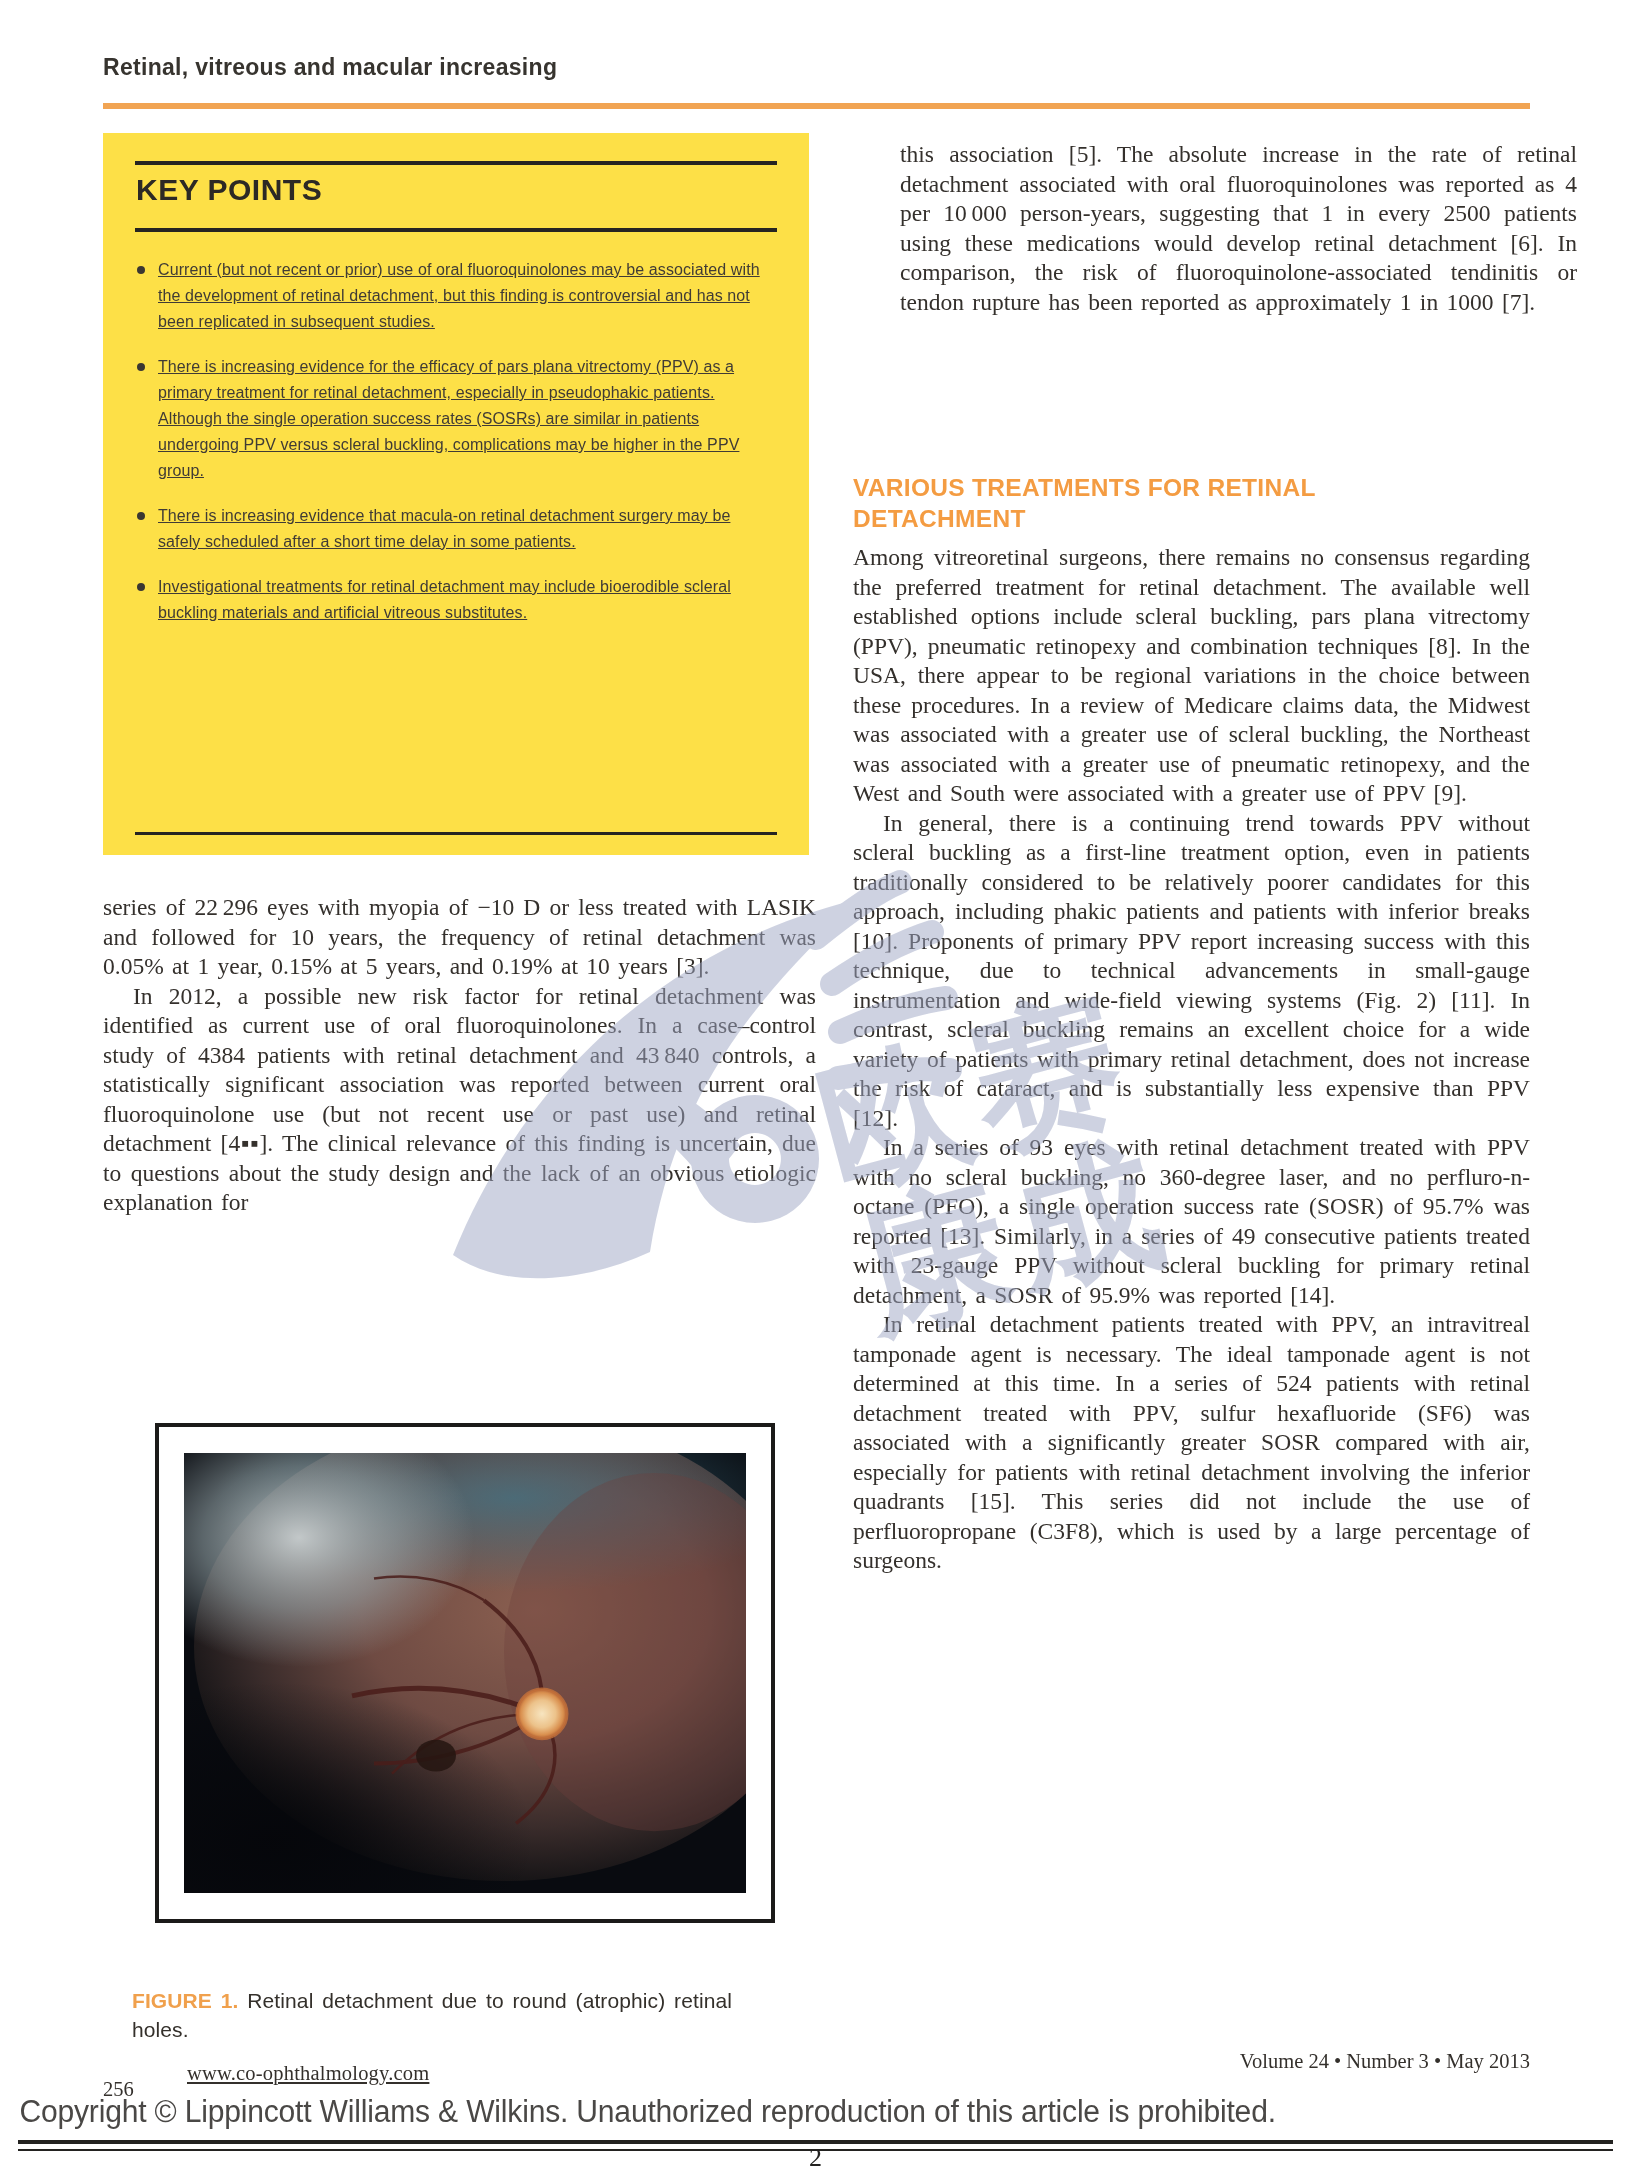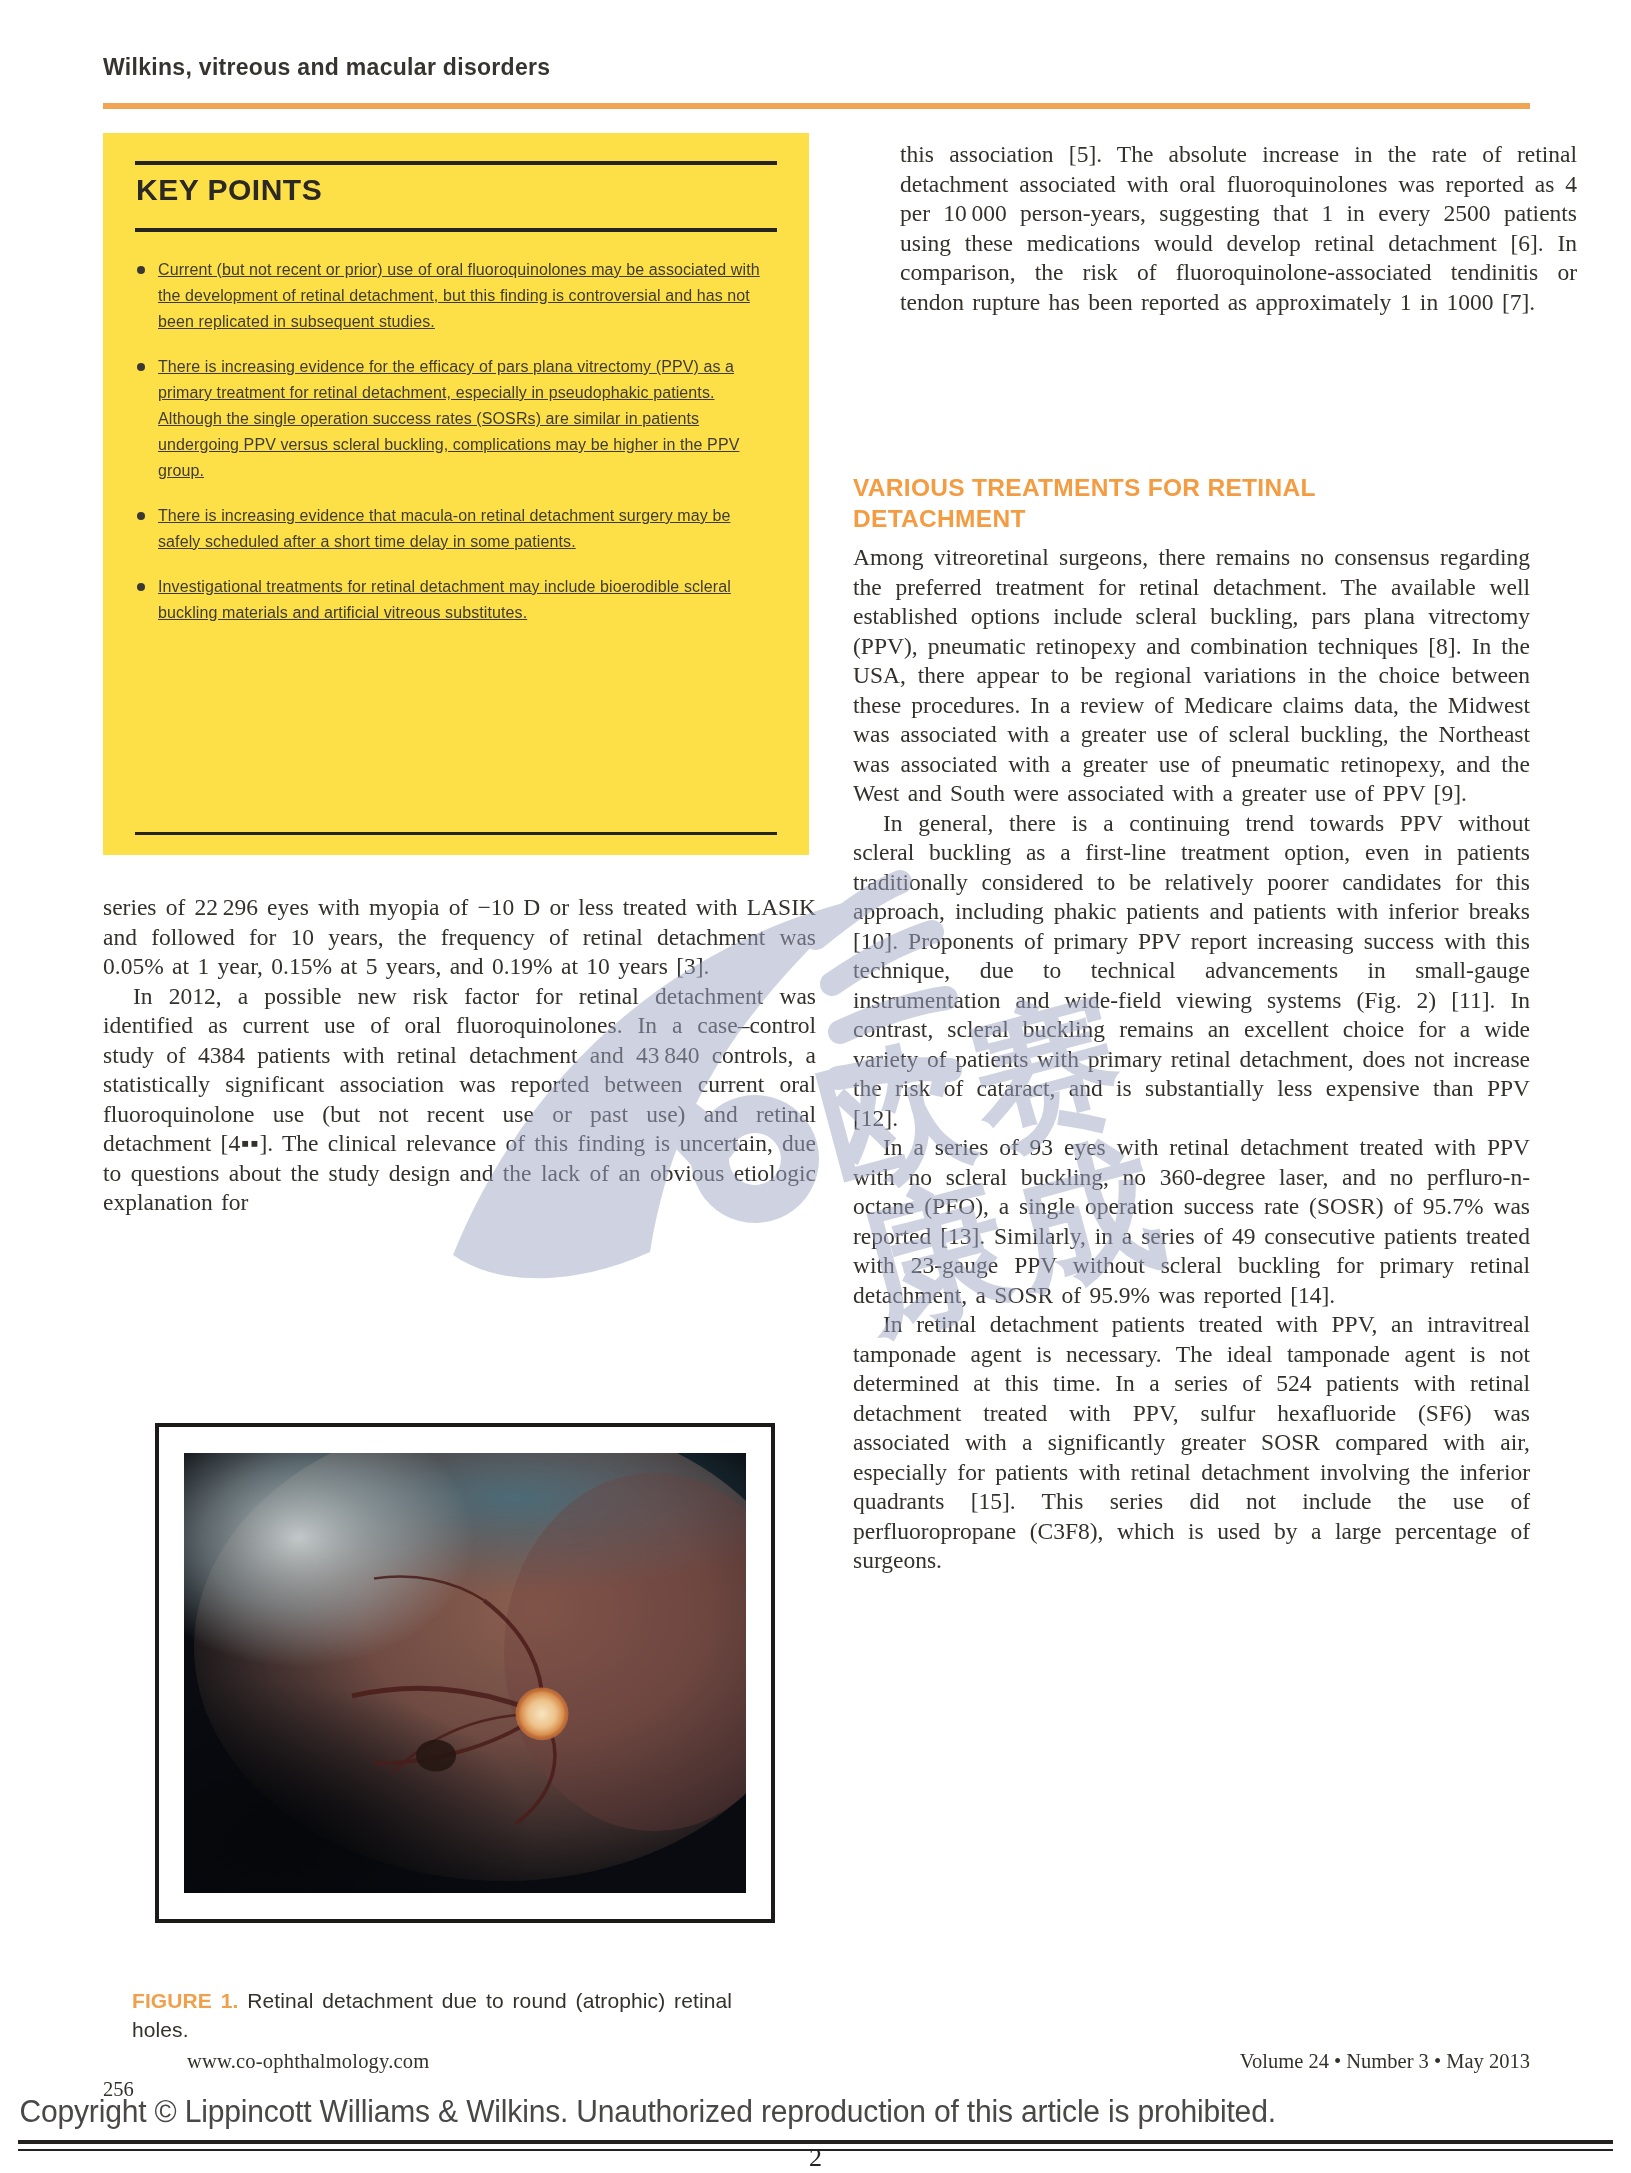--- a/index.html
+++ b/index.html
@@ -60,39 +60,39 @@
   .figure-caption{
     left:132px;top:1946px;width:600px;
     font-family:"Liberation Sans", sans-serif;font-size:21px;line-height:29px;
     color:#34302b;text-align:justify;letter-spacing:.1px;margin-top:40px;
   }
   .figure-label{color:#F0A04C;font-weight:700;}
 
   
   .footer-row{left:103px;top:2050px;width:1427px;height:26px;font-size:20.5px;color:#34302c;}
   .footer-pageno{position:absolute;left:0;top:16px;margin-top:12px;}
-  .footer-url{position:absolute;left:84px;top:0;letter-spacing:.2px;}
+  .footer-url{position:absolute;left:84px;top:12px;letter-spacing:.2px;text-decoration:underline;}
   .footer-issue{position:absolute;right:0;top:0;}
   .copyright{
     left:0;top:2094px;width:1631px;text-align:left;
     font-family:"Liberation Sans", sans-serif;font-weight:400;
     font-size:31px;color:#4a4846;letter-spacing:-.2px;
   }
   .copyright span{display:inline-block;transform:scaleX(.97);}
   .bottom-rule{left:18px;top:2140px;width:1595px;height:5px;
     border-top:4px solid #232220;border-bottom:2px solid #232220;}
   .bottom-pageno{left:0;top:2143px;width:1631px;text-align:center;font-size:26px;color:#232220;}
 
   
   .watermark{left:408px;top:640px;width:760px;height:720px;opacity:.5;pointer-events:none;z-index:5;}
 </style>
 </head>
 <body>
 
-<div class="abs running-head">Wilkins, vitreous and macular disorders</div>
+<div class="abs running-head">Retinal, vitreous and macular increasing</div>
 <div class="abs orange-rule"></div>
 
 <div class="abs kp-box">
   <div class="kp-rule a"></div>
   <div class="kp-title">KEY POINTS</div>
   <div class="kp-rule b"></div>
   <div class="kp-list">
     <div class="kp-item">
       <span class="kp-dot"></span>
       <span class="kp-text">Current (but not recent or prior) use of oral fluoroquinolones may be associated with the development of retinal detachment, but this finding is controversial and has not been replicated in subsequent studies.</span>

